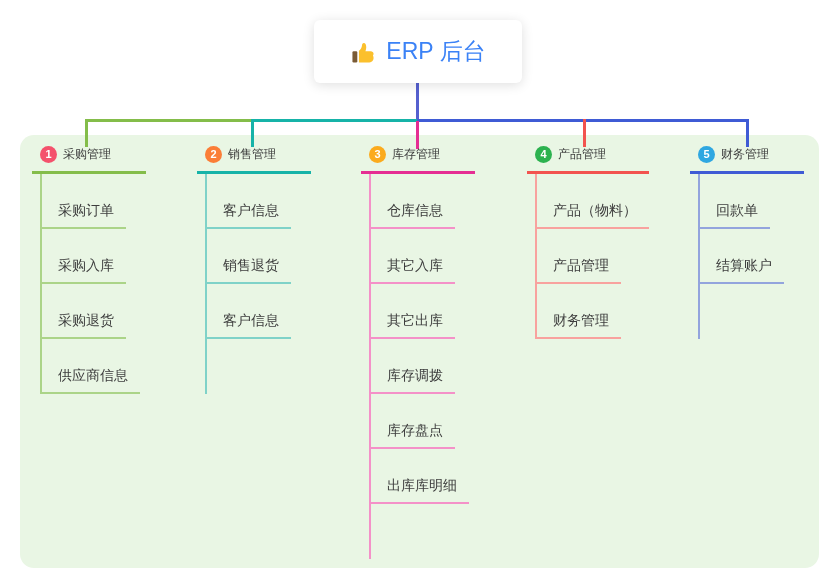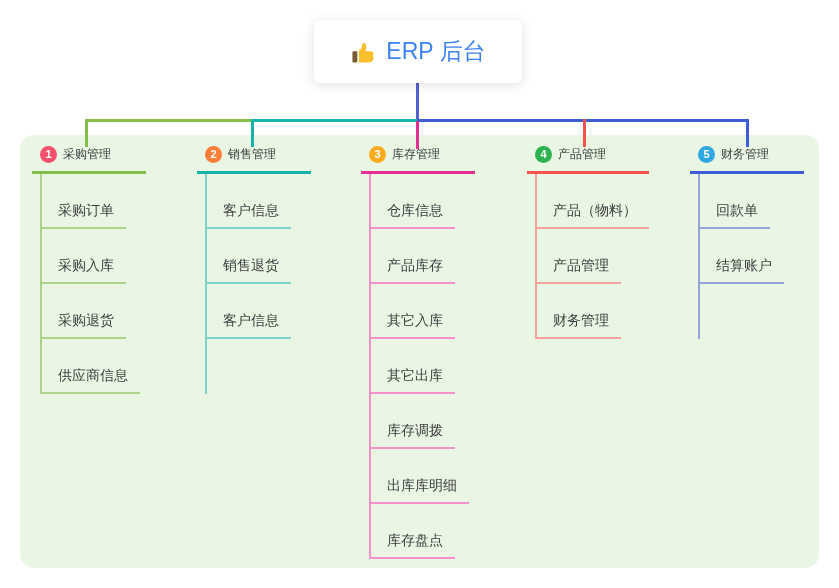--- a/index.html
+++ b/index.html
@@ -131,26 +131,25 @@
   </div>
 
   <div class="branch b3" style="--c: #e52e93; --lc: #f491c8; --bc: #fbab1d;">
     <div class="bhead">
       <span class="badge">3</span>
       <span class="blabel">库存管理</span>
     </div>
     <div class="bchildren">
       <div class="vline"></div>
       <div class="crow">仓库信息</div>
-      <div class="crow">产品库存</div>
       <div class="crow">其它入库</div>
       <div class="crow">其它出库</div>
       <div class="crow">库存调拨</div>
+      <div class="crow">库存盘点</div>
       <div class="crow">出库库明细</div>
-      <div class="crow">库存盘点</div>
     </div>
   </div>
 
   <div class="branch b4" style="--c: #f2534f; --lc: #f8a29e; --bc: #2cb24f;">
     <div class="bhead">
       <span class="badge">4</span>
       <span class="blabel">产品管理</span>
     </div>
     <div class="bchildren">
       <div class="vline"></div>

